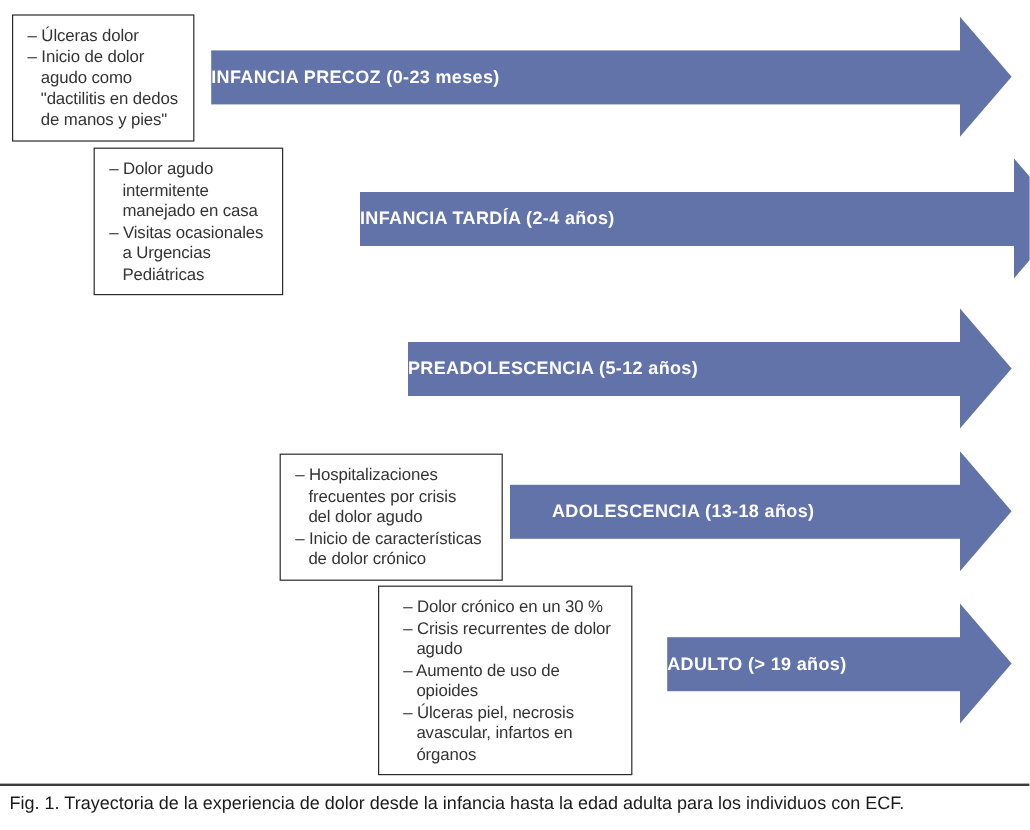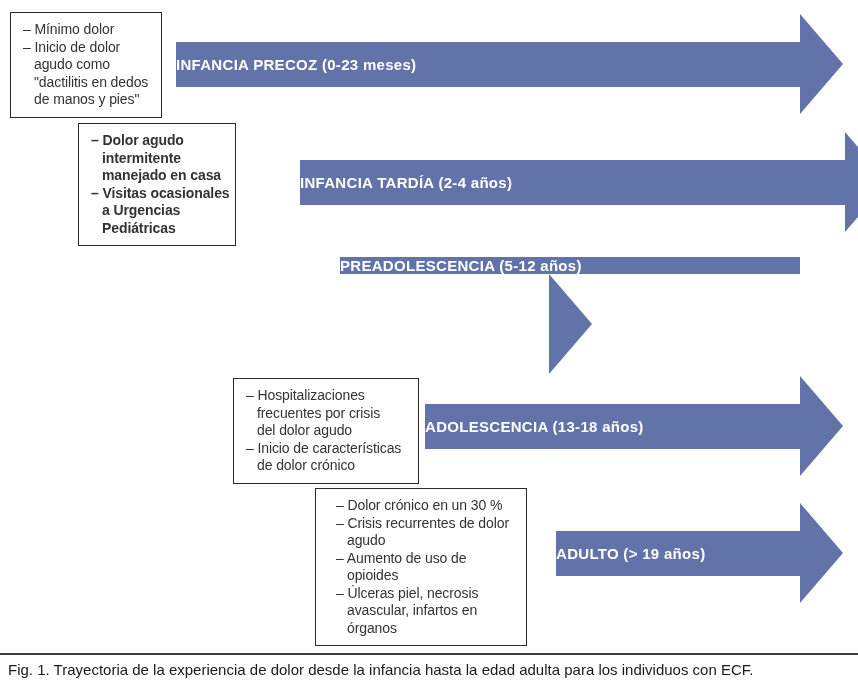--- a/index.html
+++ b/index.html
@@ -80,69 +80,69 @@
   }
   .caption .fig-label { font-weight: normal; }
 </style>
 </head>
 <body>
 
 <div class="canvas">
 
   <div class="box" style="left:10px; top:12px; width:152px;">
     <ul class="bullets">
-      <li>– Mínimo dolor</li>
+      <li>– Úlceras dolor</li>
       <li>– Inicio de dolor
 agudo como
 "dactilitis en dedos
 de manos y pies"</li>
     </ul>
   </div>
   <div class="arrow" style="left:176px; top:14px;">
     <div class="arrow-body" style="width:624px;">
       <span class="arrow-label">INFANCIA PRECOZ (0-23 meses)</span>
     </div>
     <div class="arrow-head"></div>
   </div>
 
-  <div class="box" style="left:78px; top:123px; width:158px;font-weight:bold;">
+  <div class="box" style="left:78px; top:123px; width:158px;">
     <ul class="bullets">
       <li>– Dolor agudo
 intermitente
 manejado en casa</li>
       <li>– Visitas ocasionales
 a Urgencias
 Pediátricas</li>
     </ul>
   </div>
   <div class="arrow" style="left:255px; top:132px;padding-left:45px;">
     <div class="arrow-body" style="width:545px;">
       <span class="arrow-label">INFANCIA TARDÍA (2-4 años)</span>
     </div>
     <div class="arrow-head"></div>
   </div>
 
-  <div class="arrow" style="left:340px; top:257px;flex-direction:column;">
+  <div class="arrow" style="left:340px; top:257px;">
     <div class="arrow-body" style="width:460px;">
       <span class="arrow-label">PREADOLESCENCIA (5-12 años)</span>
     </div>
     <div class="arrow-head"></div>
   </div>
 
   <div class="box" style="left:233px; top:378px; width:186px;">
     <ul class="bullets">
       <li>– Hospitalizaciones
 frecuentes por crisis
 del dolor agudo</li>
       <li>– Inicio de características
 de dolor crónico</li>
     </ul>
   </div>
   <div class="arrow" style="left:425px; top:376px;">
-    <div class="arrow-body" style="width:375px;">
+    <div class="arrow-body" style="width:375px;padding-left:35px;">
       <span class="arrow-label">ADOLESCENCIA (13-18 años)</span>
     </div>
     <div class="arrow-head"></div>
   </div>
 
   <div class="box" style="left:315px; top:488px; width:212px;padding-left:20px;">
     <ul class="bullets">
       <li>– Dolor crónico en un 30 %</li>
       <li>– Crisis recurrentes de dolor
 agudo</li>

